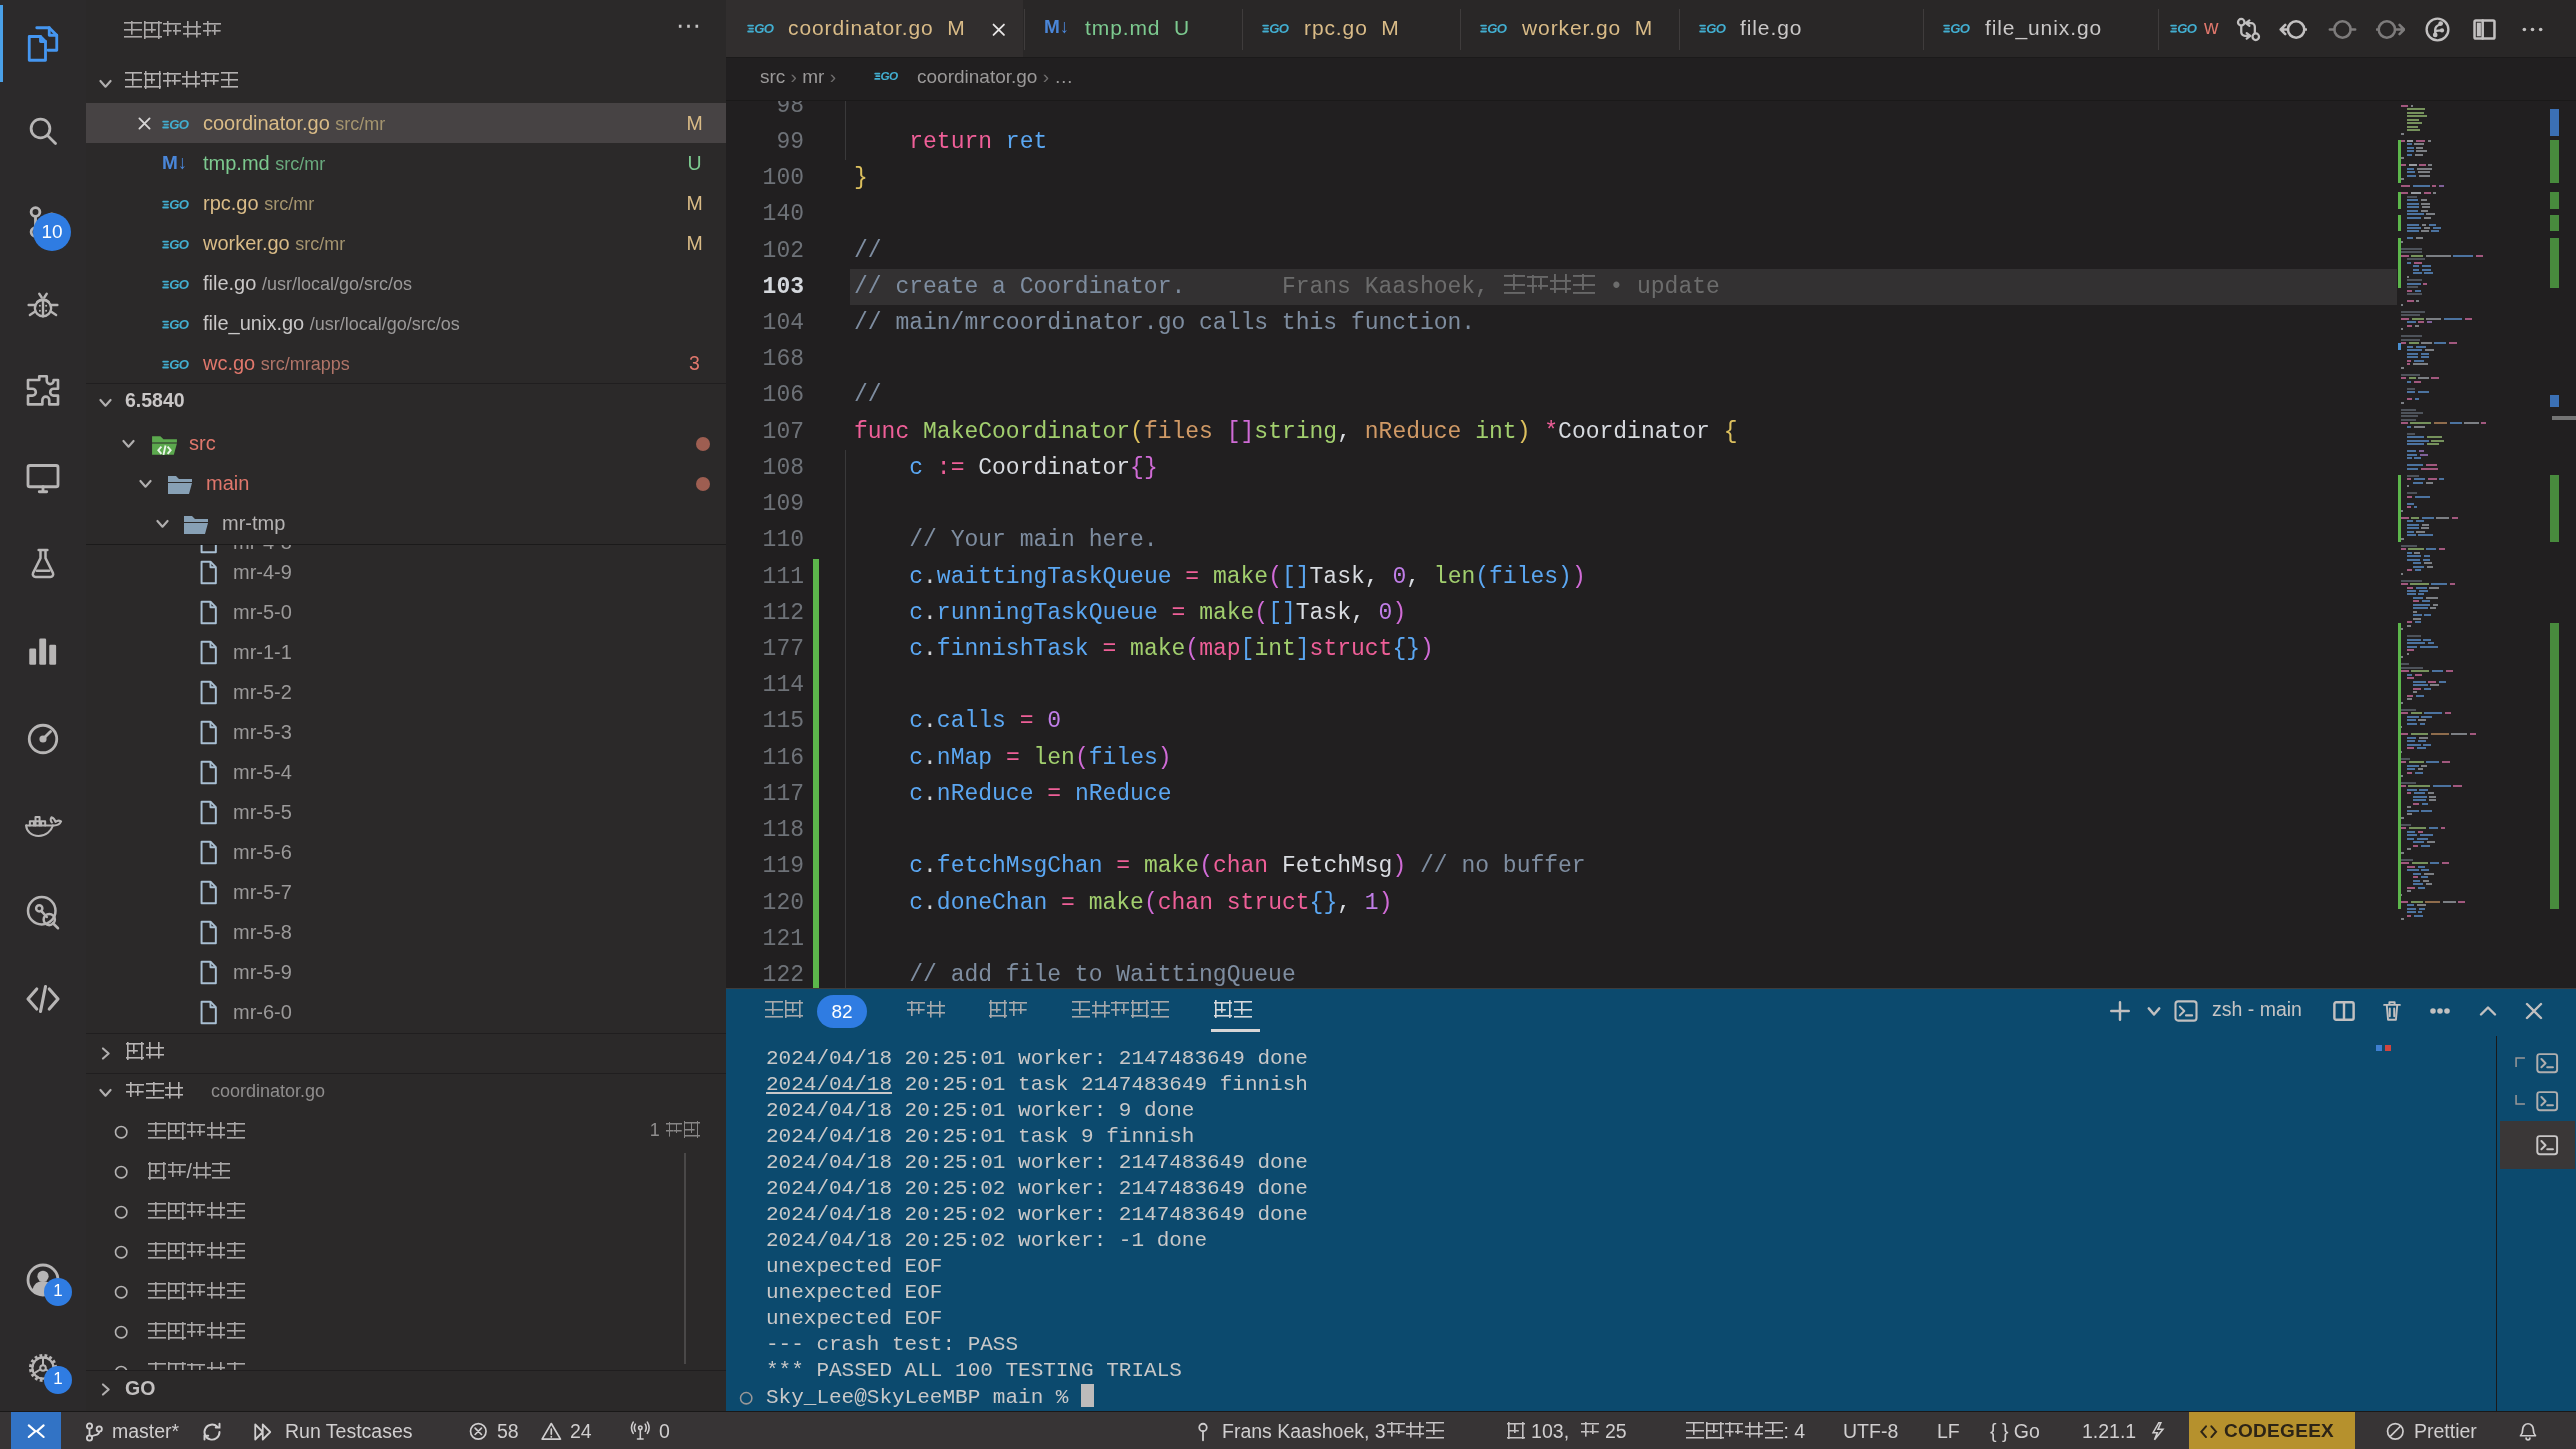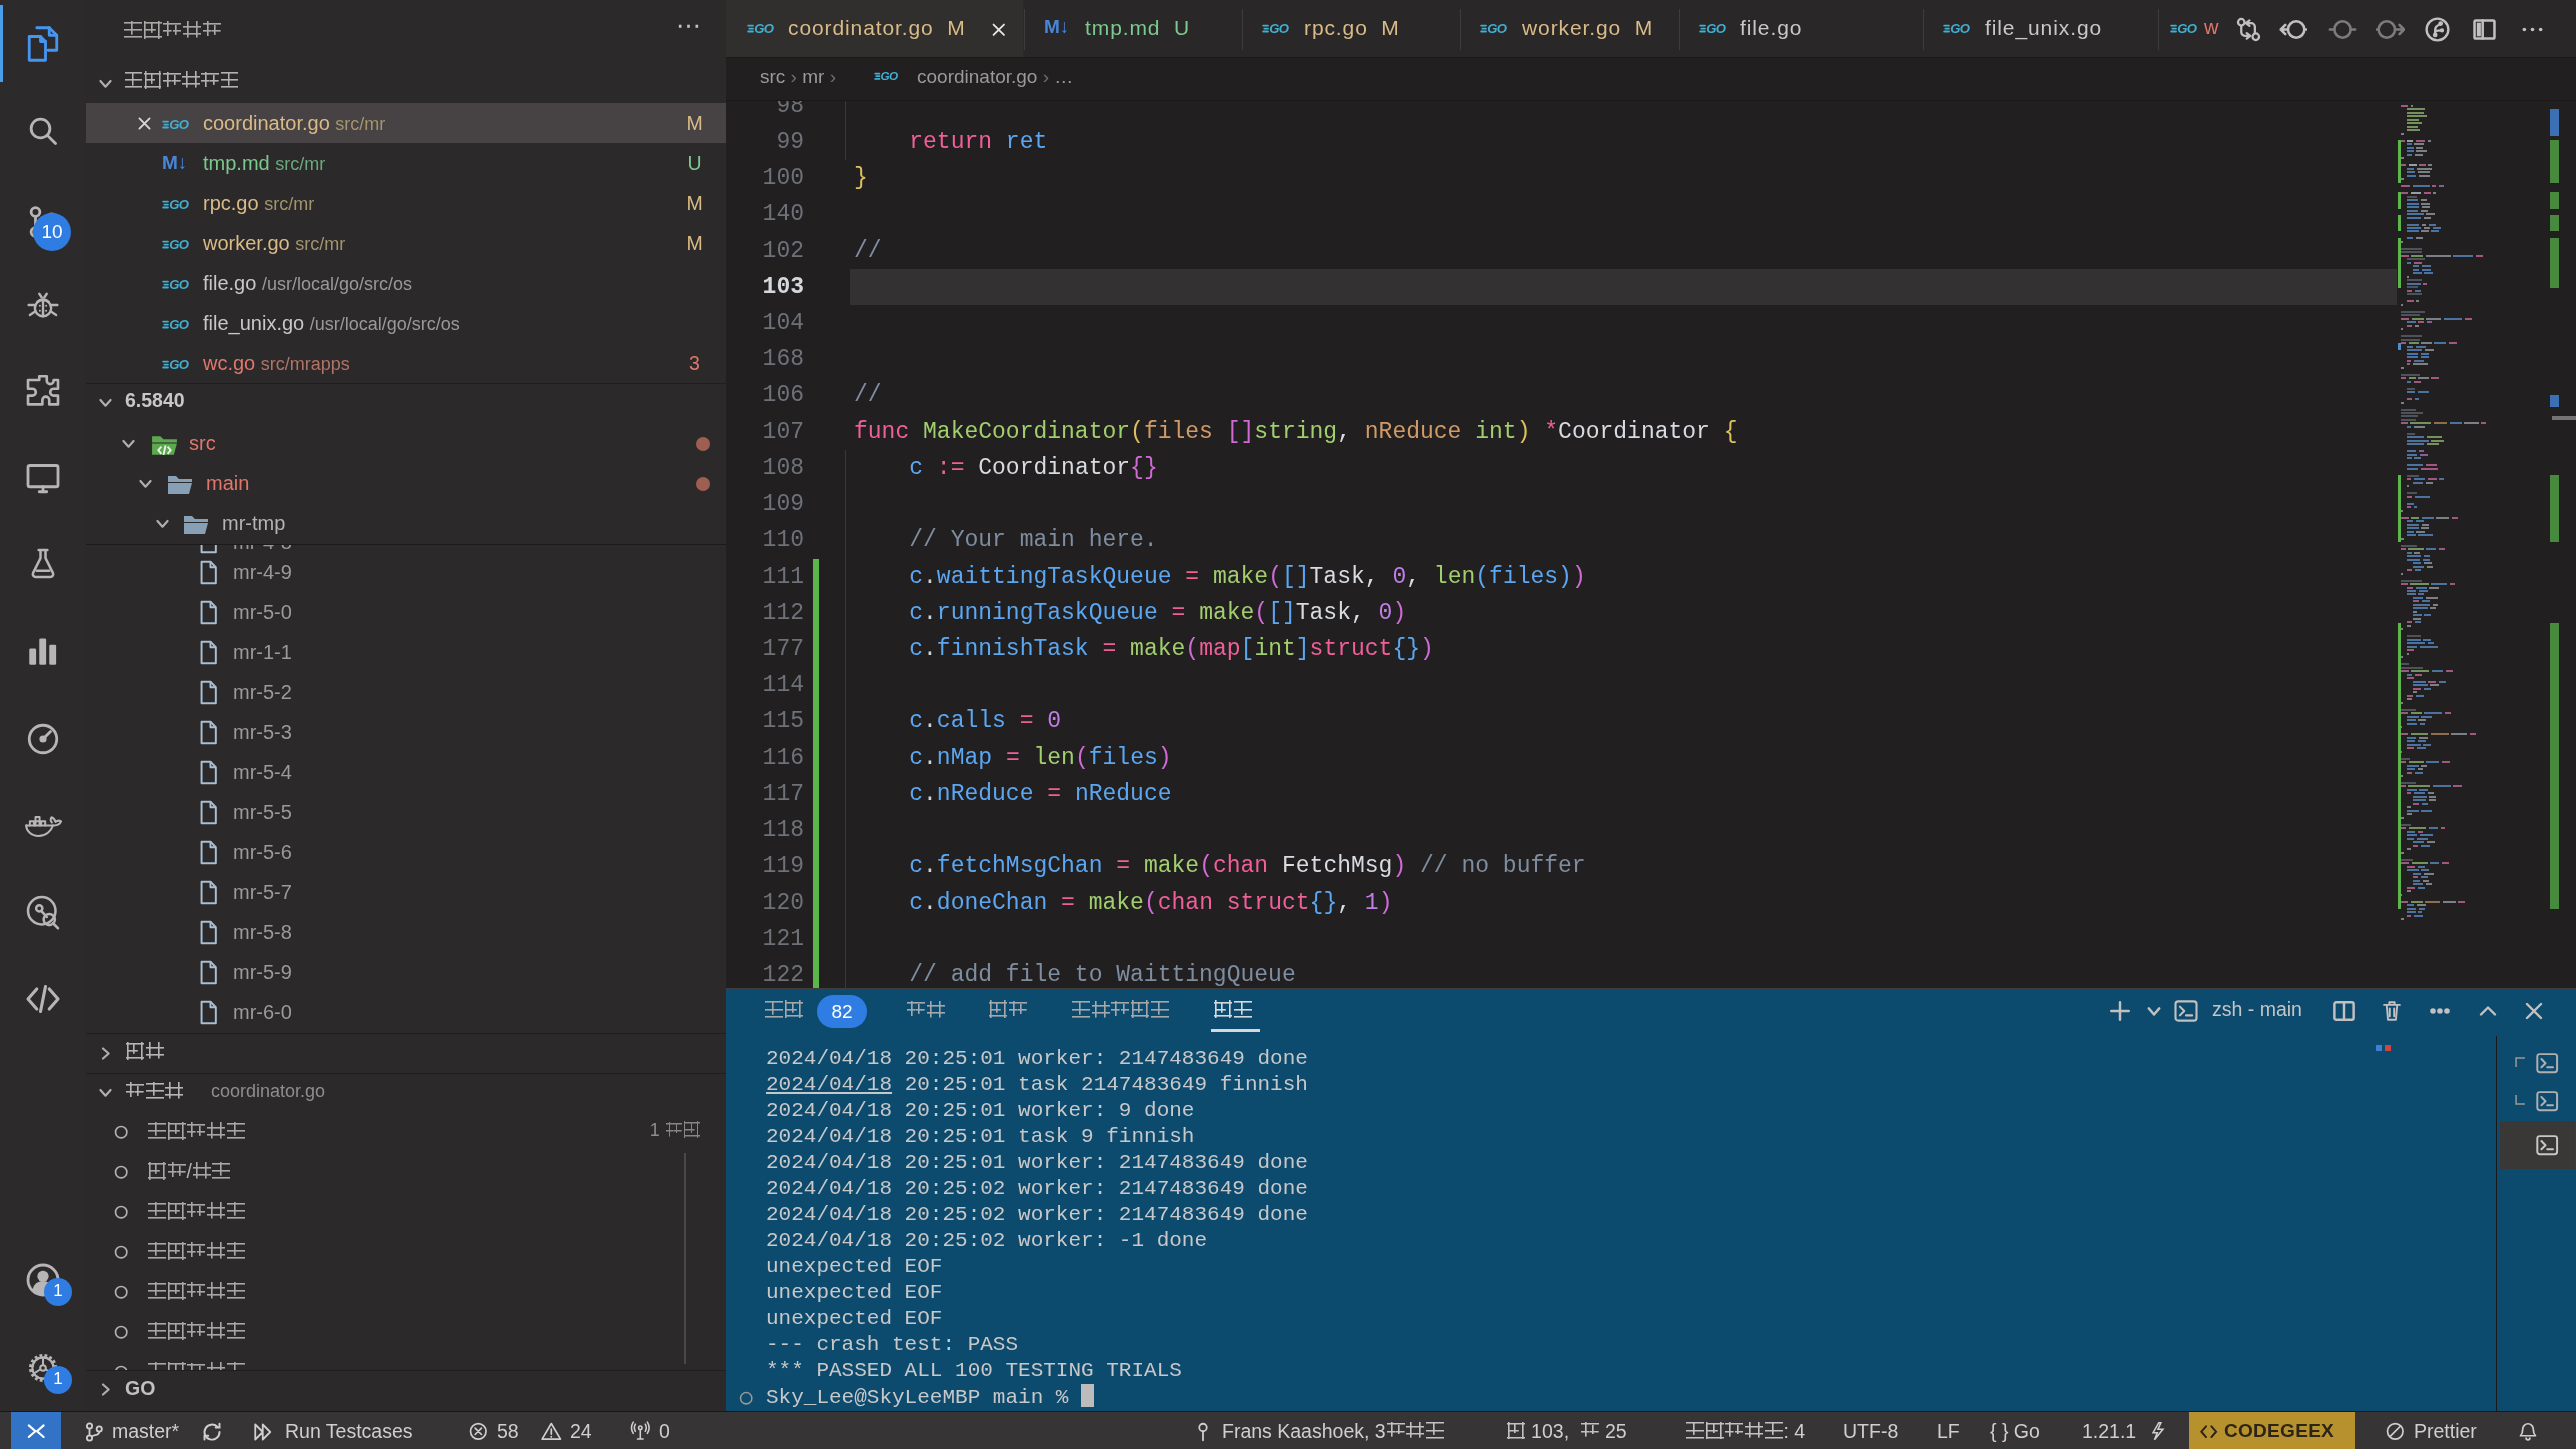--- a/index.html
+++ b/index.html
@@ -471,20 +471,22 @@
       <div style="position:absolute;top:789px;right:0;color:#6e7278;">120</div>
       <div style="position:absolute;top:825px;right:0;color:#6e7278;">121</div>
       <div style="position:absolute;top:861px;right:0;color:#6e7278;">122</div>
     </div>
     <div class="abs mono" style="left:128px;top:0;width:1509px;height:887px;font-size:23px;line-height:27px;">
       <div style="position:absolute;top:-8.3px;left:0;white-space:pre;"></div>
       <div style="position:absolute;top:28px;left:0;white-space:pre;">    <span style="color:#ef5f98">return</span> <span style="color:#5ba7f2">ret</span></div>
       <div style="position:absolute;top:64px;left:0;white-space:pre;"><span style="color:#ddc05e">}</span></div>
       <div style="position:absolute;top:100px;left:0;white-space:pre;"></div>
       <div style="position:absolute;top:137px;left:0;white-space:pre;"><span style="color:#7e8da0">//</span></div>
+      <div style="position:absolute;top:173px;left:0;white-space:pre;"><span style="color:#7e8da0">// create a Coordinator.</span>       <span style="color:#6c6c6c">Frans Kaashoek, <span class="cj a"></span><span class="cj c"></span><span class="cj d"></span><span class="cj a"></span> • update</span></div>
+      <div style="position:absolute;top:209px;left:0;white-space:pre;"><span style="color:#7e8da0">// main/mrcoordinator.go calls this function.</span></div>
       <div style="position:absolute;top:281px;left:0;white-space:pre;"><span style="color:#7e8da0">//</span></div>
       <div style="position:absolute;top:318px;left:0;white-space:pre;"><span style="color:#ef5f98">func</span> <span style="color:#a2cf6e">MakeCoordinator</span><span style="color:#ddc05e">(</span><span style="color:#d19a66">files</span> <span style="color:#d06bd6">[]</span><span style="color:#a2cf6e">string</span><span style="color:#d8dbe0">,</span> <span style="color:#d19a66">nReduce</span> <span style="color:#a2cf6e">int</span><span style="color:#ddc05e">)</span> <span style="color:#ef5f98">*</span><span style="color:#d8dbe0">Coordinator</span> <span style="color:#ddc05e">{</span></div>
       <div style="position:absolute;top:354px;left:0;white-space:pre;">    <span style="color:#5ba7f2">c</span> <span style="color:#ef5f98">:=</span> <span style="color:#d8dbe0">Coordinator</span><span style="color:#d06bd6">{}</span></div>
       <div style="position:absolute;top:390px;left:0;white-space:pre;"></div>
       <div style="position:absolute;top:426px;left:0;white-space:pre;">    <span style="color:#7e8da0">// Your main here.</span></div>
       <div style="position:absolute;top:463px;left:0;white-space:pre;">    <span style="color:#5ba7f2">c</span><span style="color:#cfd2d6">.</span><span style="color:#5ba7f2">waittingTaskQueue</span> <span style="color:#ef5f98">=</span> <span style="color:#a2cf6e">make</span><span style="color:#d06bd6">(</span><span style="color:#5ba7f2">[]</span><span style="color:#d8dbe0">Task</span><span style="color:#d8dbe0">,</span> <span style="color:#c07ee8">0</span><span style="color:#d8dbe0">,</span> <span style="color:#a2cf6e">len</span><span style="color:#5ba7f2">(</span><span style="color:#5ba7f2">files</span><span style="color:#5ba7f2">)</span><span style="color:#d06bd6">)</span></div>
       <div style="position:absolute;top:499px;left:0;white-space:pre;">    <span style="color:#5ba7f2">c</span><span style="color:#cfd2d6">.</span><span style="color:#5ba7f2">runningTaskQueue</span> <span style="color:#ef5f98">=</span> <span style="color:#a2cf6e">make</span><span style="color:#d06bd6">(</span><span style="color:#5ba7f2">[]</span><span style="color:#d8dbe0">Task</span><span style="color:#d8dbe0">,</span> <span style="color:#c07ee8">0</span><span style="color:#d06bd6">)</span></div>
       <div style="position:absolute;top:535px;left:0;white-space:pre;">    <span style="color:#5ba7f2">c</span><span style="color:#cfd2d6">.</span><span style="color:#5ba7f2">finnishTask</span> <span style="color:#ef5f98">=</span> <span style="color:#a2cf6e">make</span><span style="color:#d06bd6">(</span><span style="color:#ef5f98">map</span><span style="color:#5ba7f2">[</span><span style="color:#a2cf6e">int</span><span style="color:#5ba7f2">]</span><span style="color:#ef5f98">struct</span><span style="color:#5ba7f2">{}</span><span style="color:#d06bd6">)</span></div>
       <div style="position:absolute;top:571px;left:0;white-space:pre;"></div>
       <div style="position:absolute;top:607px;left:0;white-space:pre;">    <span style="color:#5ba7f2">c</span><span style="color:#cfd2d6">.</span><span style="color:#5ba7f2">calls</span> <span style="color:#ef5f98">=</span> <span style="color:#c07ee8">0</span></div>

